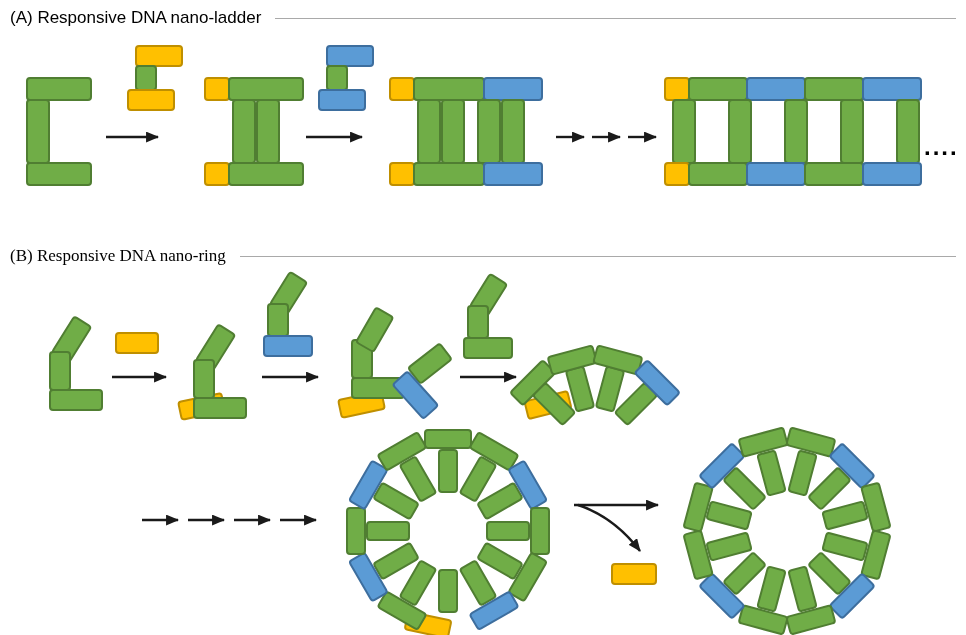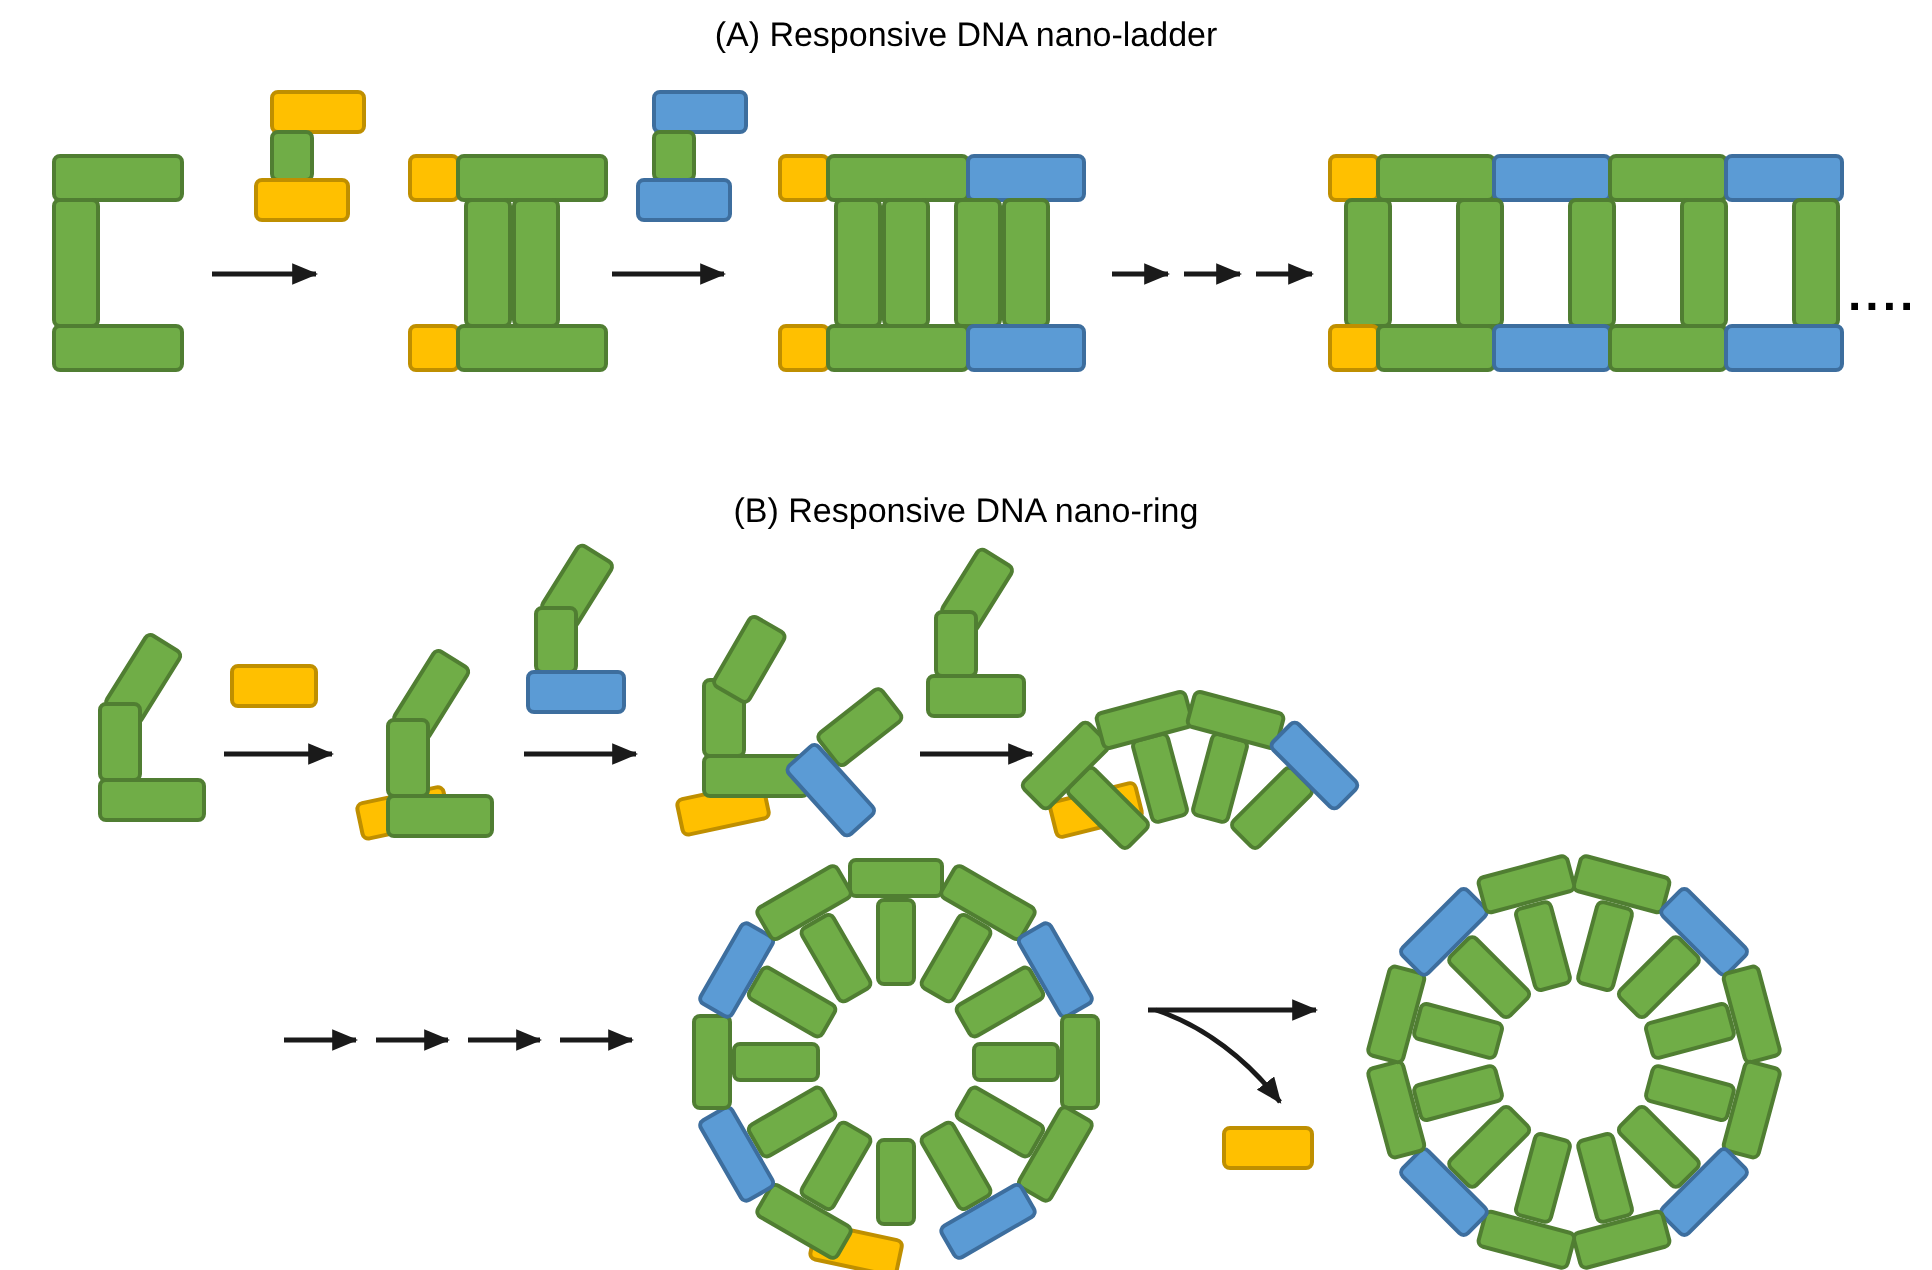--- a/index.html
+++ b/index.html
@@ -1,22 +1,22 @@
 <!DOCTYPE html>
 <html style="--c-green: #70AD47; --c-green-border: #507E32; --c-yellow: #FFC000; --c-yellow-border: #BF8F00; --c-blue: #5B9BD5; --c-blue-border: #3D6E9E; --c-arrow: #1A1A1A; --c-rule: #A9A9A9; --c-text: #000000; --c-background: #FFFFFF;"><head>
 <meta charset="utf-8">
 <style>
   html,body{margin:0;padding:0;background:#fff;}
   #figure{position:relative;width:966px;height:635px;background:var(--c-background,#fff);overflow:hidden;
           font-family:"Liberation Sans",sans-serif;}
-  .panel-header{position:absolute;left:10px;right:10px;display:flex;align-items:center;gap:14px;flex-direction:column;}
+  .panel-header{position:absolute;left:10px;right:10px;display:flex;align-items:center;gap:14px;}
   .panel-header .title{font-size:17px;color:var(--c-text,#000);white-space:nowrap;}
   .panel-header .rule{flex:1;height:1px;background:var(--c-rule,#a9a9a9);}
   #hdrA{top:8px;}
-  #hdrB{top:246px;}
+  #hdrB{top:246px;font-family:Liberation Serif, serif;}
   svg{position:absolute;left:0;top:0;}
   .brick{stroke-width:2;stroke-linejoin:round;}
   .g {fill:var(--c-green,#70AD47); stroke:var(--c-green-border,#507E32);}
   .yl{fill:var(--c-yellow,#FFC000);stroke:var(--c-yellow-border,#BF8F00);}
   .bl{fill:var(--c-blue,#5B9BD5);  stroke:var(--c-blue-border,#3D6E9E);}
   .arrow{stroke:var(--c-arrow,#1a1a1a);stroke-width:2.4;fill:none;marker-end:url(#ah);}
   #ah path{fill:var(--c-arrow,#1a1a1a);}
   text.dots{font-family:"Liberation Sans",sans-serif;font-weight:bold;font-size:24px;
             letter-spacing:2px;fill:var(--c-text,#000);}
 </style>

